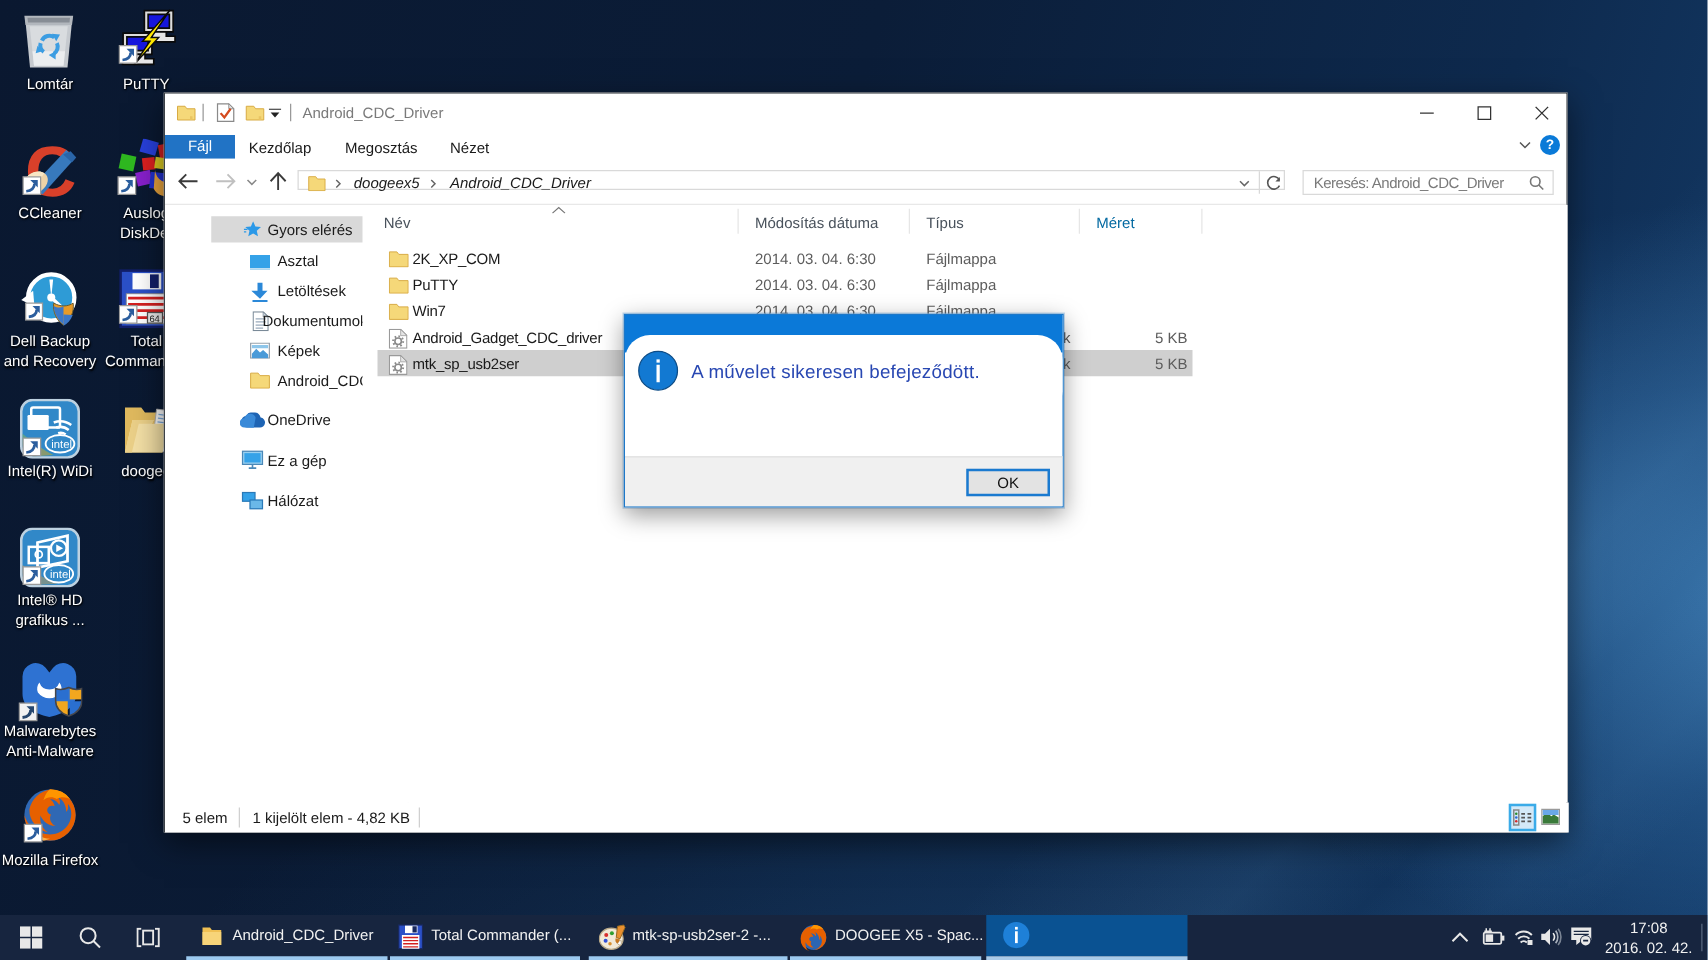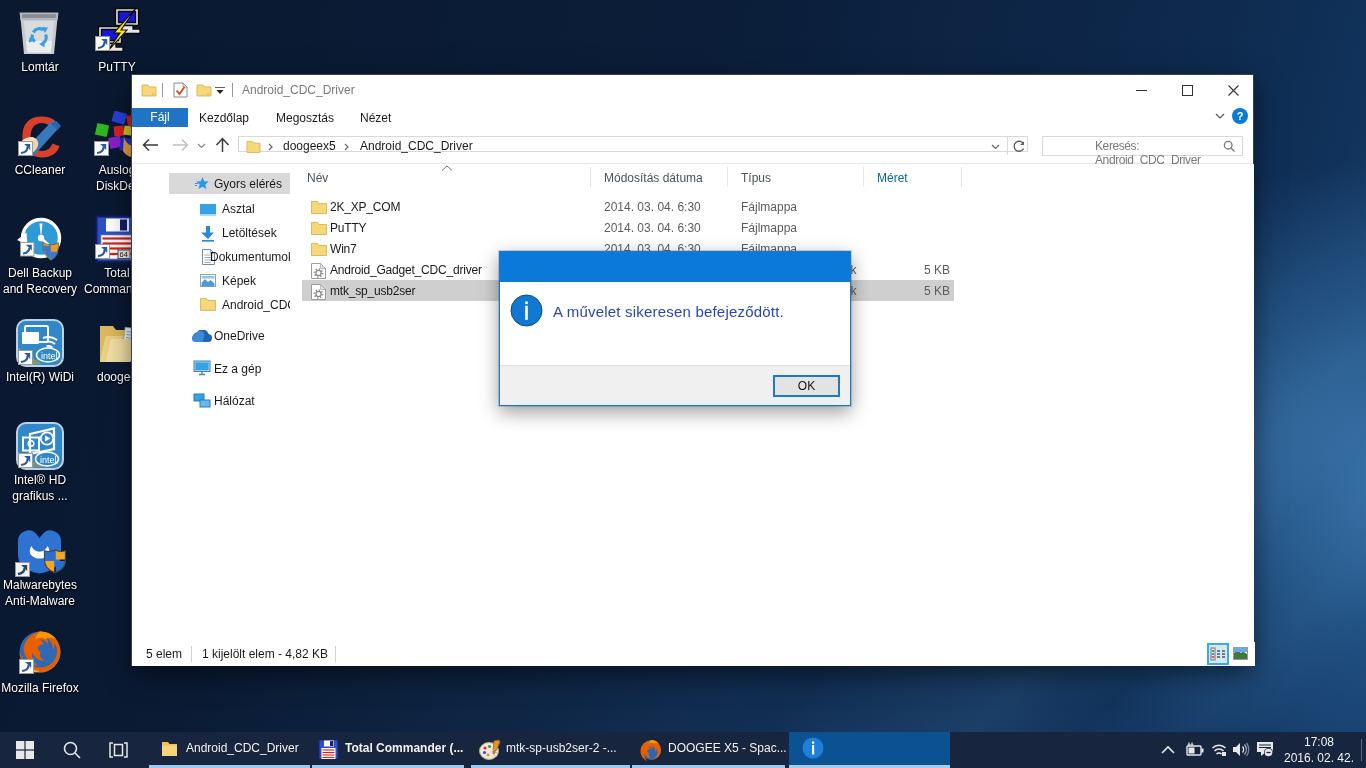--- a/index.html
+++ b/index.html
@@ -263,21 +263,21 @@
     <svg class="abs" style="left:40px;top:11px" width="17" height="14" viewBox="0 0 17 14">
         <path d="M1 7 H15 M10 1.5 L15.5 7 L10 12.5" fill="none" stroke="#c0c0c0" stroke-width="1.5"></path>
       </svg>
     <svg class="abs" style="left:65px;top:16px" width="9" height="6">
         <path d="M1 1 l3.5 3.5 L8 1" fill="none" stroke="#888" stroke-width="1.2"></path>
       </svg>
     <svg class="abs" style="left:83px;top:10px" width="15" height="16" viewBox="0 0 15 16">
         <path d="M7.5 15 V2 M1.5 8 L7.5 1.5 L13.5 8" fill="none" stroke="#3b3b3b" stroke-width="1.5"></path>
       </svg>
 
-    <div class="abs" style="left:106px;top:9px;width:790px;height:16px;border:1px solid #d9d9d9;background:#fff;">
+    <div class="abs" style="left:106px;top:9px;width:790px;height:16px;border:1px solid #d9d9d9;background:#fff;font-style:italic;">
       <svg class="abs" style="left:7px;top:2px" width="15" height="14" viewBox="0 0 16 15">
           <path d="M1 2.5 h6 l1.5 2 H15 v10 H1 Z" fill="#f5d879" stroke="#d8ab44" stroke-width=".8"></path>
         </svg>
       <svg class="abs" style="left:29px;top:6px" width="6" height="8">
           <path d="M1 1 l3 3 -3 3" fill="none" stroke="#666" stroke-width="1.2"></path>
         </svg>
       <div class="abs" style="left:44px;top:2px;">doogeex5</div>
       <svg class="abs" style="left:105px;top:6px" width="6" height="8">
           <path d="M1 1 l3 3 -3 3" fill="none" stroke="#666" stroke-width="1.2"></path>
         </svg>
@@ -286,21 +286,21 @@
           <path d="M1 1 l3.5 3.5 L8 1" fill="none" stroke="#666" stroke-width="1.2"></path>
         </svg>
       <div class="abs" style="left:768px;top:0;width:1px;height:18px;background:#d9d9d9;"></div>
       <svg class="abs" style="left:773px;top:3px" width="14" height="14" viewBox="0 0 14 14">
           <path d="M11.6 8.5 A5 5 0 1 1 11.6 4" fill="none" stroke="#555" stroke-width="1.3"></path>
           <path d="M11.9 1.5 v3.6 h-3.6 z" fill="#555"></path>
         </svg>
     </div>
 
     <div class="abs" style="left:910px;top:9px;width:201px;height:20px;border:1px solid #d9d9d9;background:#fff;">
-      <div class="abs" style="left:8px;top:2px;color:#7a7a7a;letter-spacing:-.4px;margin-left:44px;">Keresés: Android_CDC_Driver</div>
+      <div class="abs" style="left:8px;top:2px;color:#7a7a7a;letter-spacing:-.4px;">Keresés: Android_CDC_Driver</div>
       <svg class="abs" style="left:180px;top:3px" width="13" height="13" viewBox="0 0 13 13">
           <circle cx="5.2" cy="5.2" r="3.8" fill="none" stroke="#777" stroke-width="1.3"></circle>
           <path d="M8 8 l3.6 3.6" stroke="#777" stroke-width="1.3"></path>
         </svg>
     </div>
   </div>
 
   <div class="abs" style="left:0;top:89px;width:158px;height:478px;background:#fff;margin-left:37px;">
     <div class="abs" style="left:0;top:9px;width:158px;height:21px;background:#d9d9d9;"></div>
     <svg class="abs" style="left:26px;top:13px" width="14" height="13" viewBox="0 0 14 13">
@@ -468,21 +468,21 @@
       <svg width="13" height="11">
           <path d="M0 5 L4 2 L7 5 L9 3.5 L13 6 V11 H0 Z" fill="#3a7a3a"></path>
           <rect x="0" y="0" width="13" height="4" fill="#6aa8e8"></rect>
         </svg>
     </div>
   </div>
 </div>
 
 <div id="dlg" class="abs" style="left:499px;top:251px;width:352px;height:155px;background:#fff;border:1px solid #1e78c8;box-shadow:0 6px 18px rgba(0,0,0,.4), 0 0 0 1px rgba(30,120,200,.25);">
   <div class="abs" style="left:0;top:0;width:350px;height:30px;background:#0b79d8;"></div>
-  <div class="abs" style="left:0;top:30px;width:350px;height:65px;background:#fff;border-radius:20px;">
+  <div class="abs" style="left:0;top:16px;width:350px;height:65px;background:#fff;border-radius:20px;">
     <svg class="abs" style="left:10px;top:12px" width="33" height="33" viewBox="0 0 33 33">
         <circle cx="16.5" cy="16.5" r="15.5" fill="#1279d2" stroke="#0d4c86" stroke-width="1"></circle>
         <rect x="15.2" y="7.5" width="2.6" height="2.6" fill="#fff"></rect>
         <rect x="15.2" y="11.8" width="2.6" height="14" fill="#fff"></rect>
       </svg>
     <div class="abs" style="left:53px;top:21px;color:#2847b2;font-size:15px;letter-spacing:.2px;">A művelet sikeresen befejeződött.</div>
   </div>
   <div class="abs" style="left:0;top:113px;width:350px;height:40px;background:#f0f0f0;border-top:1px solid #dfdfdf;">
     <div class="abs" style="left:273px;top:9px;width:67px;height:22px;background:#e3e3e3;border:2px solid #1a7ad0;color:#111;font-size:12px;text-align:center;line-height:18px;">OK</div>
   </div>
@@ -511,21 +511,21 @@
 
   <div class="abs" style="left:149px;top:0;width:161px;height:34px;">
     <svg class="abs" style="left:12px;top:8px" width="17" height="17" viewBox="0 0 17 17">
         <path d="M1 2 h6 l1.5 2 H16 v12 H1 Z" fill="#f0c053"></path>
         <path d="M1 5.5 L16 5.5 L16 16 L1 16 Z" fill="#f7d479"></path>
       </svg>
     <div class="abs" style="left:37px;top:9px;">Android_CDC_Driver</div>
   </div>
   <div class="abs" style="left:149px;top:33px;width:161px;height:3px;background:#9cc9ef;"></div>
 
-  <div class="abs" style="left:312px;top:0;width:152px;height:34px;font-weight:bold;">
+  <div class="abs" style="left:312px;top:0;width:152px;height:34px;">
     <svg class="abs" style="left:6px;top:7px" width="21" height="21" viewBox="0 0 21 21">
         <rect x="1" y="1" width="19" height="19" fill="#2b50c8" stroke="#18285e"></rect>
         <rect x="6" y="1.5" width="10" height="6" fill="#fff"></rect>
         <rect x="12" y="2" width="3.4" height="5" fill="#18285e"></rect>
         <rect x="3.5" y="9" width="14" height="11" fill="#fff"></rect>
         <g stroke="#d42020" stroke-width="1.1">
           <path d="M4.5 11 h12"></path>
           <path d="M4.5 13.5 h12"></path>
           <path d="M4.5 16 h12"></path>
           <path d="M4.5 18.5 h12"></path>

